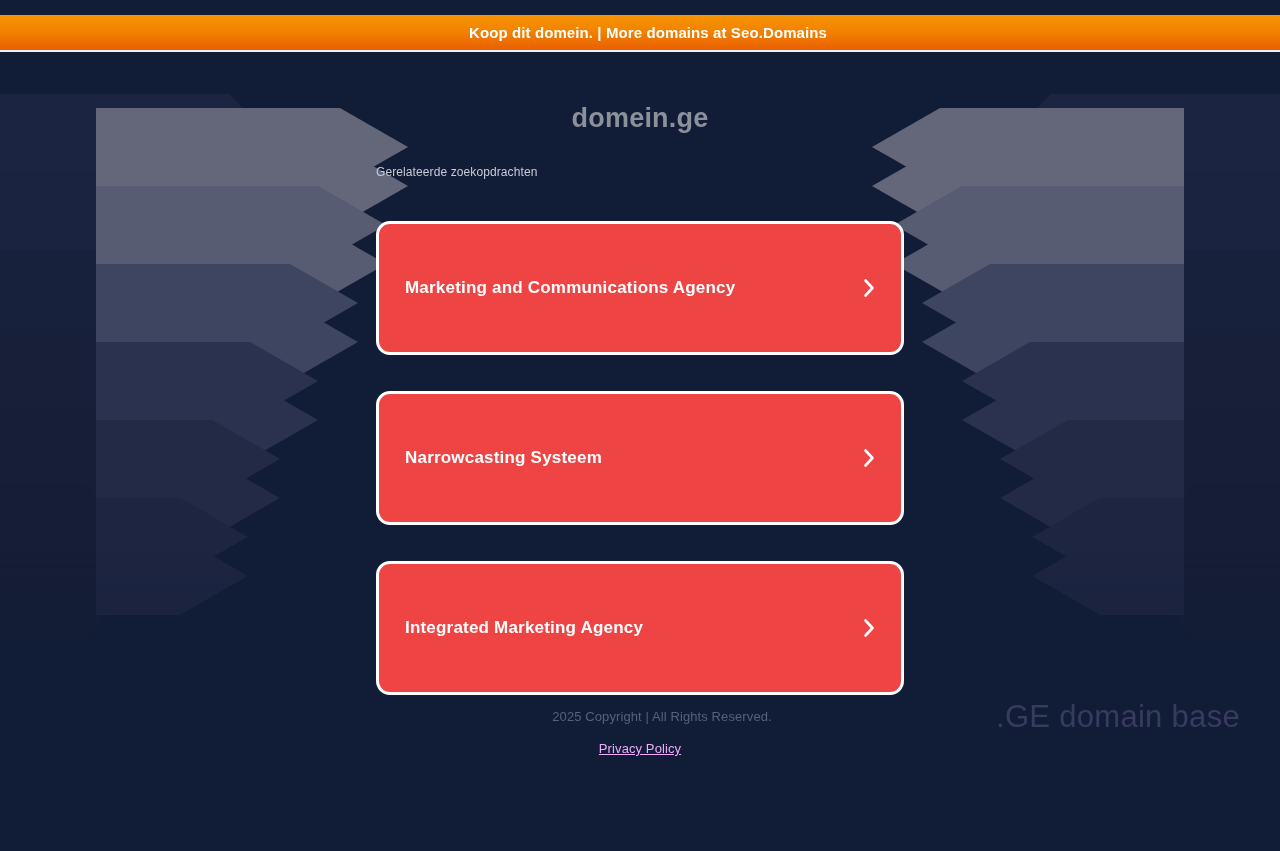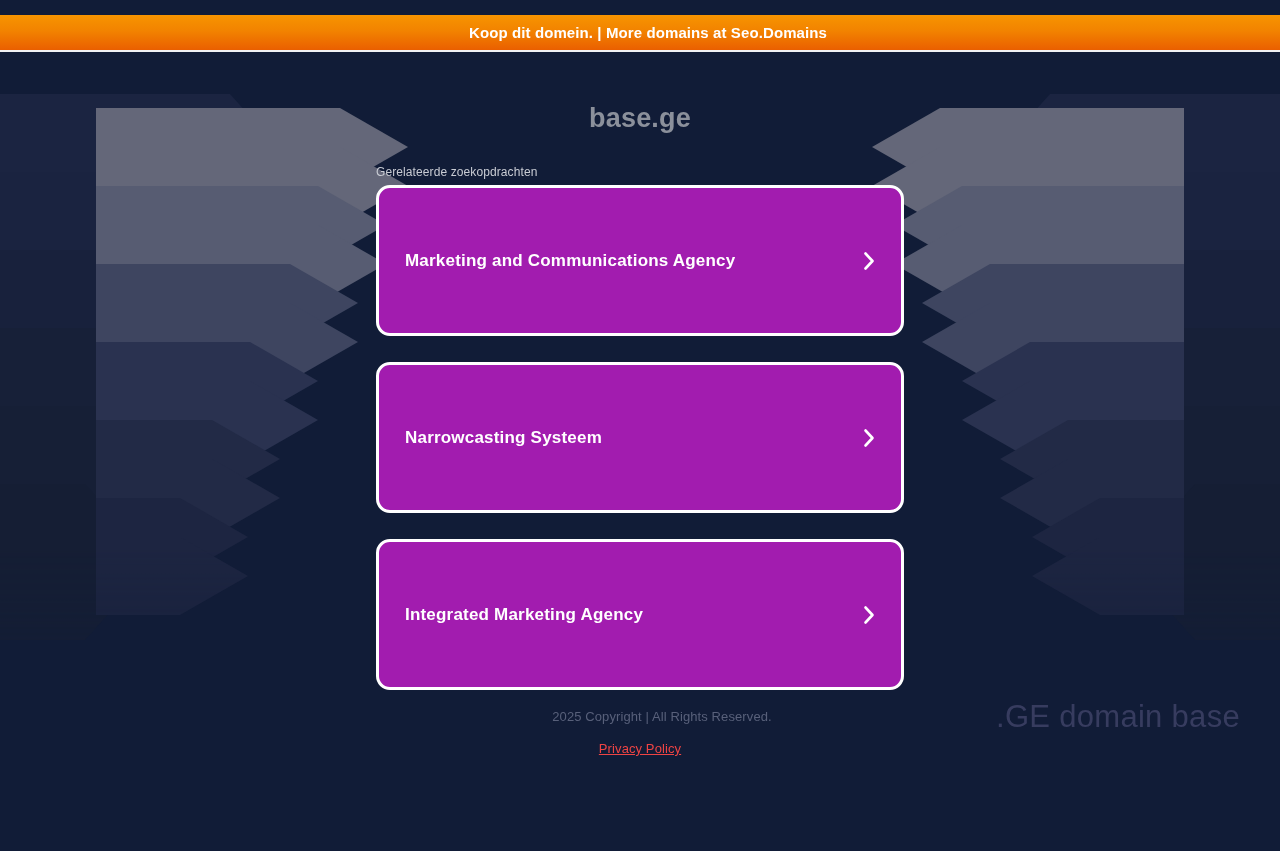--- a/index.html
+++ b/index.html
@@ -97,27 +97,28 @@
     position: absolute;
     top: 131px;
     left: 376px;
     width: 528px;
   }
 
   .search-card {
     position: relative;
     display: block;
     width: 528px;
-    height: 151px;
+    height: 134px;
     margin-bottom: 26px;
-    background: #a21caf;
+    background: #ef4444;
     border: 3px solid #ffffff;
     border-radius: 14px;
     text-decoration: none;
     cursor: pointer;
+    margin-top: 36px;
   }
 
   .search-card-label {
     position: absolute;
     left: 26px;
     top: 50%;
     transform: translateY(-50%);
     color: #ffffff;
     font-size: 17px;
     font-weight: bold;
@@ -146,21 +147,21 @@
   .copyright {
     color: #58607a;
     font-size: 13px;
     letter-spacing: 0.1px;
     padding-left: 44px;
   }
 
   .privacy-link {
     display: inline-block;
     margin-top: 17px;
-    color: #ef4444;
+    color: #f0abfc;
     font-size: 13px;
     text-decoration: underline;
     letter-spacing: 0.1px;
     cursor: pointer;
   }
 
   .watermark {
     position: absolute;
     top: 645px;
     right: 40px;
@@ -234,21 +235,21 @@
       <polygon points="1184,366 1068,366 1000,405 1068,444 1184,444" fill="#222a46"></polygon>
       <polygon points="1184,405 1068,405 1000,444 1068,483 1184,483" fill="#222a46"></polygon>
       <polygon points="1184,444 1100,444 1032,483 1100,522 1184,522" fill="#1d2541"></polygon>
       <polygon points="1184,483 1100,483 1032,522 1100,561 1184,561" fill="#1d2541"></polygon>
     </g>
   </svg>
 </div>
 
 <div class="page-wrap">
 
-  <h1 class="site-title">base.ge</h1>
+  <h1 class="site-title">domein.ge</h1>
 
   <div class="related-label">Gerelateerde zoekopdrachten</div>
 
   <div class="cards">
 
     <a class="search-card" href="#">
       <span class="search-card-label">Marketing and Communications Agency</span>
       <span class="search-card-chevron">
         <svg width="22" height="22" viewBox="0 0 22 22" fill="none">
           <path d="M7.5 3.5 L14.5 11 L7.5 18.5" stroke="#ffffff" stroke-width="2.6" stroke-linecap="round" stroke-linejoin="round"></path>

